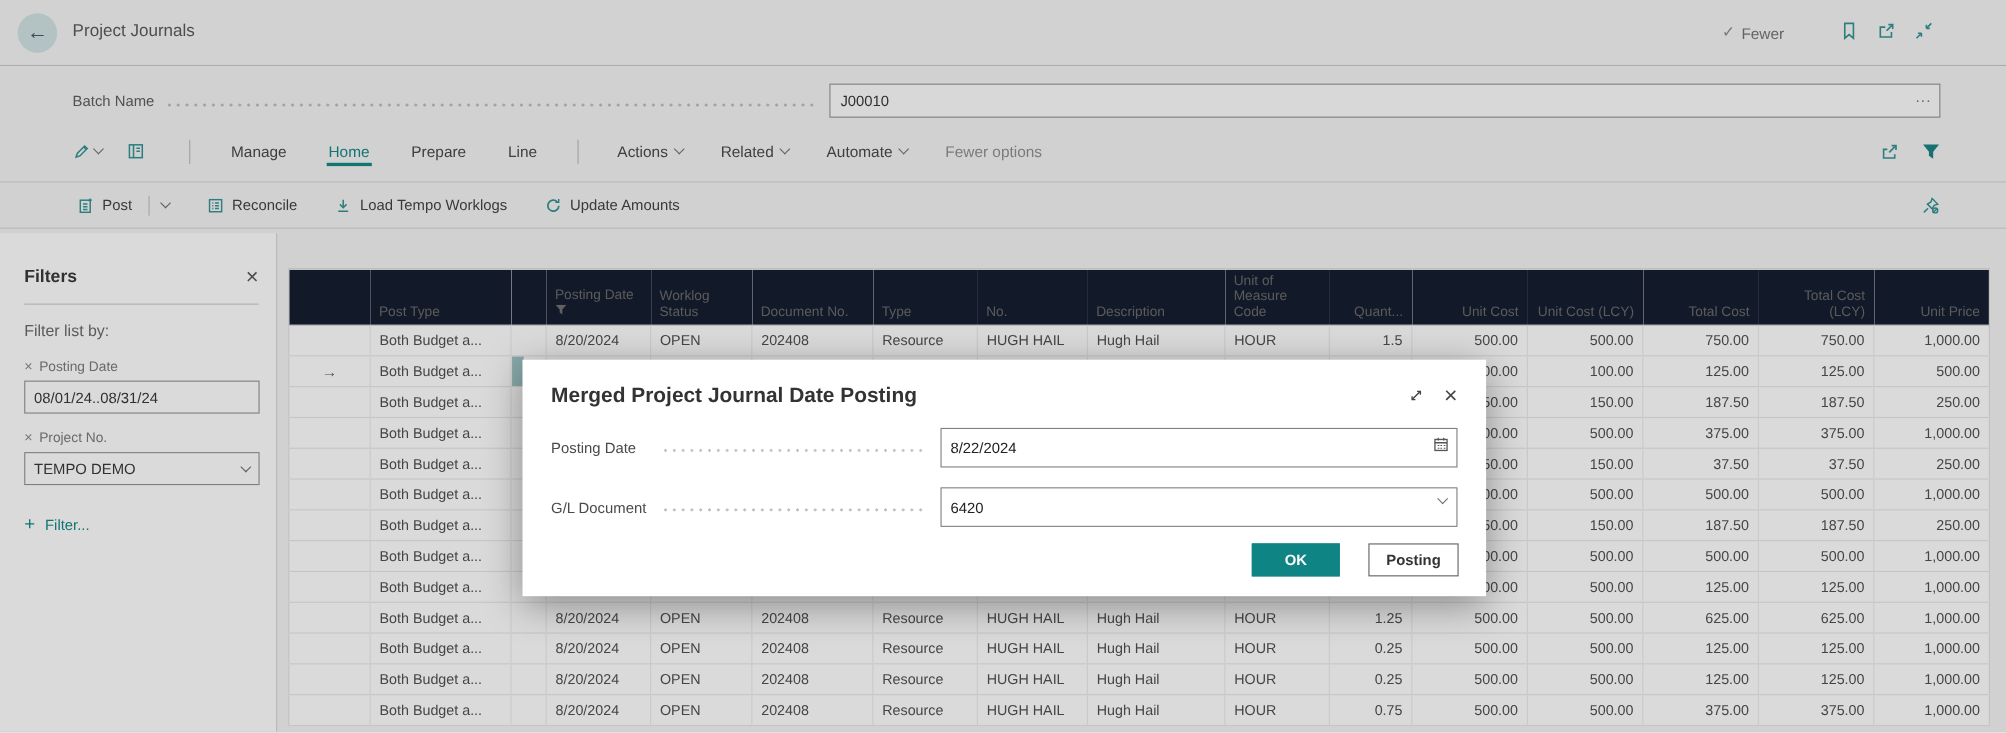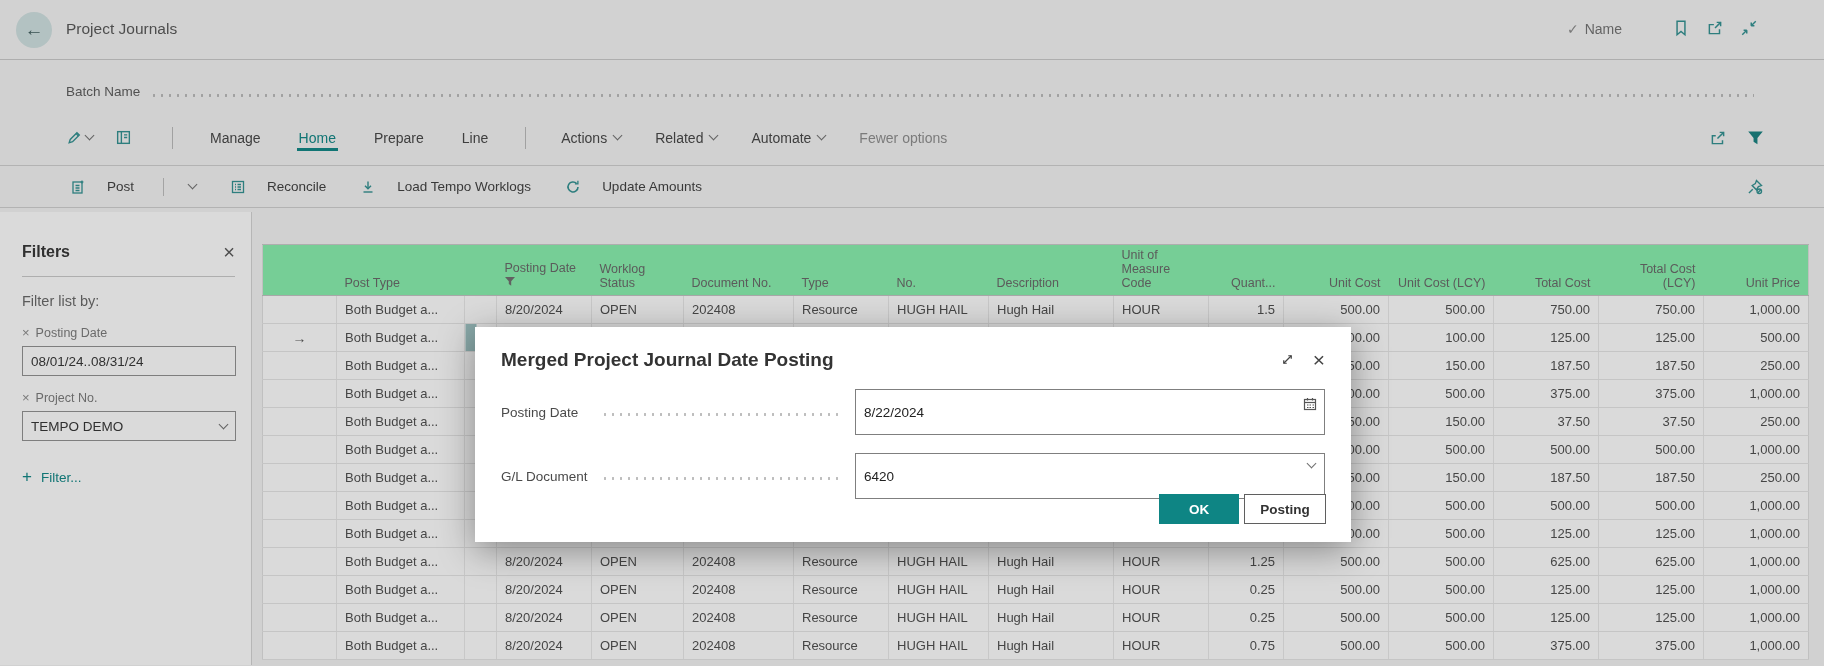--- a/index.html
+++ b/index.html
@@ -45,21 +45,21 @@
   .rtab.active { color:#0e8584; }
   .rtab.active::after { content:""; position:absolute; left:0; right:0; bottom:6px; height:3px; background:#0e8584; }
   .rmenu { display:flex; align-items:center; gap:7px; font-size:14px; color:#444; margin:0 17px; cursor:pointer; white-space:nowrap; }
   .fewer { font-size:14px; color:#8c8c8c; margin-left:17px; cursor:pointer; white-space:nowrap; }
   .ribbon-right { margin-left:auto; display:flex; align-items:center; gap:20px; }
   .chev { width:7px; height:7px; border-right:1.6px solid #6f6f6f; border-bottom:1.6px solid #6f6f6f;
           transform:rotate(45deg); display:inline-block; margin-top:-4px; }
 
   
   .actionbar { height:42px; display:flex; align-items:center; padding:0 60px 0 70px; background:#f2f2f2; border-bottom:1px solid #cfcfcf; }
-  .act { display:flex; align-items:center; gap:21px; font-size:13.5px; color:#3d3d3d; margin-right:34px; cursor:pointer; white-space:nowrap; }
+  .act { display:flex; align-items:center; gap:7px; font-size:13.5px; color:#3d3d3d; margin-right:34px; cursor:pointer; white-space:nowrap; }
   .act .mini-sep { width:1px; height:18px; background:#bdbdbd; margin:0 4px 0 8px; }
   .actionbar-right { margin-left:auto; cursor:pointer; }
 
   
   .content { position:relative; height:457px; background:#f2f2f2; }
 
   .filters-panel {
     position:absolute; left:0; top:4px; bottom:0; width:252px; background:#fdfdfd;
     border-right:1px solid #d2d2d2; padding:30px 16px 0 22px;
   }
@@ -78,21 +78,21 @@
   .chip-select { display:flex; align-items:center; justify-content:space-between; cursor:pointer; }
   .add-filter { display:flex; align-items:center; gap:9px; color:#0e8584; font-size:13.5px; margin-top:26px; cursor:pointer; }
   .add-plus { font-size:17px; }
 
   
   .table-wrap { position:absolute; left:262px; top:36px; }
   .grid { table-layout:fixed; width:1547px; border-collapse:collapse; background:#fff; border-left:1px solid #dedede; border-right:1px solid #dedede; }
   .grid th {
     height:46px; font-weight:normal; font-size:12.5px; color:#666; text-align:left;
     vertical-align:bottom; padding:3px 8px 5px 8px; border-top:1px solid #c9c9c9; border-bottom:1px solid #c2c2c2;
-    background:#86efac; white-space:normal; overflow:hidden;
+    background:#0f172a; white-space:normal; overflow:hidden;
   }
   .grid th.num, .grid td.num { text-align:right; }
   .grid td {
     height:28px; font-size:13px; color:#4c4c4c; padding:0 8px;
     border-bottom:1px solid #e4e4e4; border-left:1px solid #e8e8e8;
     white-space:nowrap; overflow:hidden; background:#fdfdfd;
   }
   .grid td:first-child { border-left:none; }
   .grid td.ind { text-align:center; color:#555; font-size:14px; }
   .grid td.sel-sliver { background:linear-gradient(90deg,#9dc2c2 11px,#fdfdfd 11px); }
@@ -113,42 +113,42 @@
   .modal-title { font-size:19px; font-weight:bold; color:#333; }
   .modal-icons { margin-left:auto; display:flex; gap:18px; align-items:center; }
   .modal-close { font-size:21px; color:#444; line-height:1; cursor:pointer; }
   .modal-field { display:flex; align-items:center; margin-top:18px; }
   .modal-field:first-of-type { margin-top:26px; }
   .mf-label { font-size:13.5px; color:#4a4a4a; width:88px; white-space:nowrap; }
   .mf-leader { flex:1; height:3px; margin:4px 12px 0 12px;
     background-image:radial-gradient(circle, #bdbdbd 1.1px, transparent 1.4px);
     background-size:8px 3px; background-repeat:repeat-x; background-position:left center; }
   .mf-input-wrap { position:relative; width:470px; }
-  .mf-input { width:100%; height:46px; border:1px solid #7f7f7f; font-size:13.5px; color:#222;
+  .mf-input { width:100%; height:36px; border:1px solid #7f7f7f; font-size:13.5px; color:#222;
               padding:0 30px 0 8px; font-family:inherit; background:#fff; }
   .mf-icon { position:absolute; right:7px; top:7px; cursor:pointer; }
   .mf-chev { position:absolute; right:10px; top:11px; cursor:pointer; }
-  .modal-buttons { position:absolute; right:25px; bottom:18px; display:flex; gap:5px; }
+  .modal-buttons { position:absolute; right:25px; bottom:18px; display:flex; gap:26px; }
   .btn { height:30px; font-size:13.5px; font-weight:bold; font-family:inherit; cursor:pointer; }
   .btn-ok { width:80px; background:#0e8584; color:#fff; border:1px solid #0e8584; }
   .btn-cancel { width:82px; background:#fff; color:#333; border:1px solid #5f5f5f; }
 </style>
 </head>
 <body>
 
 <div class="screen">
 
   <div class="topbar">
     <div class="back-btn">
       <span>←</span>
     </div>
     <div class="page-title">Project Journals</div>
     <div class="saved-wrap">
       <span class="saved-check">✓</span>
-      <span>Name</span>
+      <span>Fewer</span>
     </div>
     <div class="tb-icons">
       <span>
         <svg class="ic" width="18" height="18" viewBox="0 0 16 16" fill="none" stroke="#2f8f8f" stroke-width="1.3">
             <path d="M4.5 2h7v12l-3.5-2.9L4.5 14z"></path>
           </svg>
       </span>
       <span>
         <svg class="ic" width="18" height="18" viewBox="0 0 16 16" fill="none" stroke="#2f8f8f" stroke-width="1.3">
             <path d="M7 5H3v8h9V9"></path>
@@ -163,20 +163,24 @@
             <path d="M2 14l4-4"></path>
             <path d="M6 10H3.2M6 10v2.8"></path>
           </svg>
       </span>
     </div>
   </div>
 
   <div class="batch-row">
     <span class="field-label">Batch Name</span>
     <span class="leader"></span>
+    <span class="batch-input-wrap">
+      <input class="batch-input" type="text" value="J00010" style="">
+      <span class="batch-more">...</span>
+    </span>
   </div>
 
   <div class="ribbon">
     <span class="ribbon-iconbtn">
       <svg class="ic" width="17" height="17" viewBox="0 0 16 16" fill="none" stroke="#2f8f8f" stroke-width="1.3">
           <path d="M3 13l1-3.2 6.3-6.3 2.2 2.2L6.2 12z"></path>
           <path d="M9.5 4.3l2.2 2.2"></path>
         </svg>
       <span class="chev"></span>
     </span>

